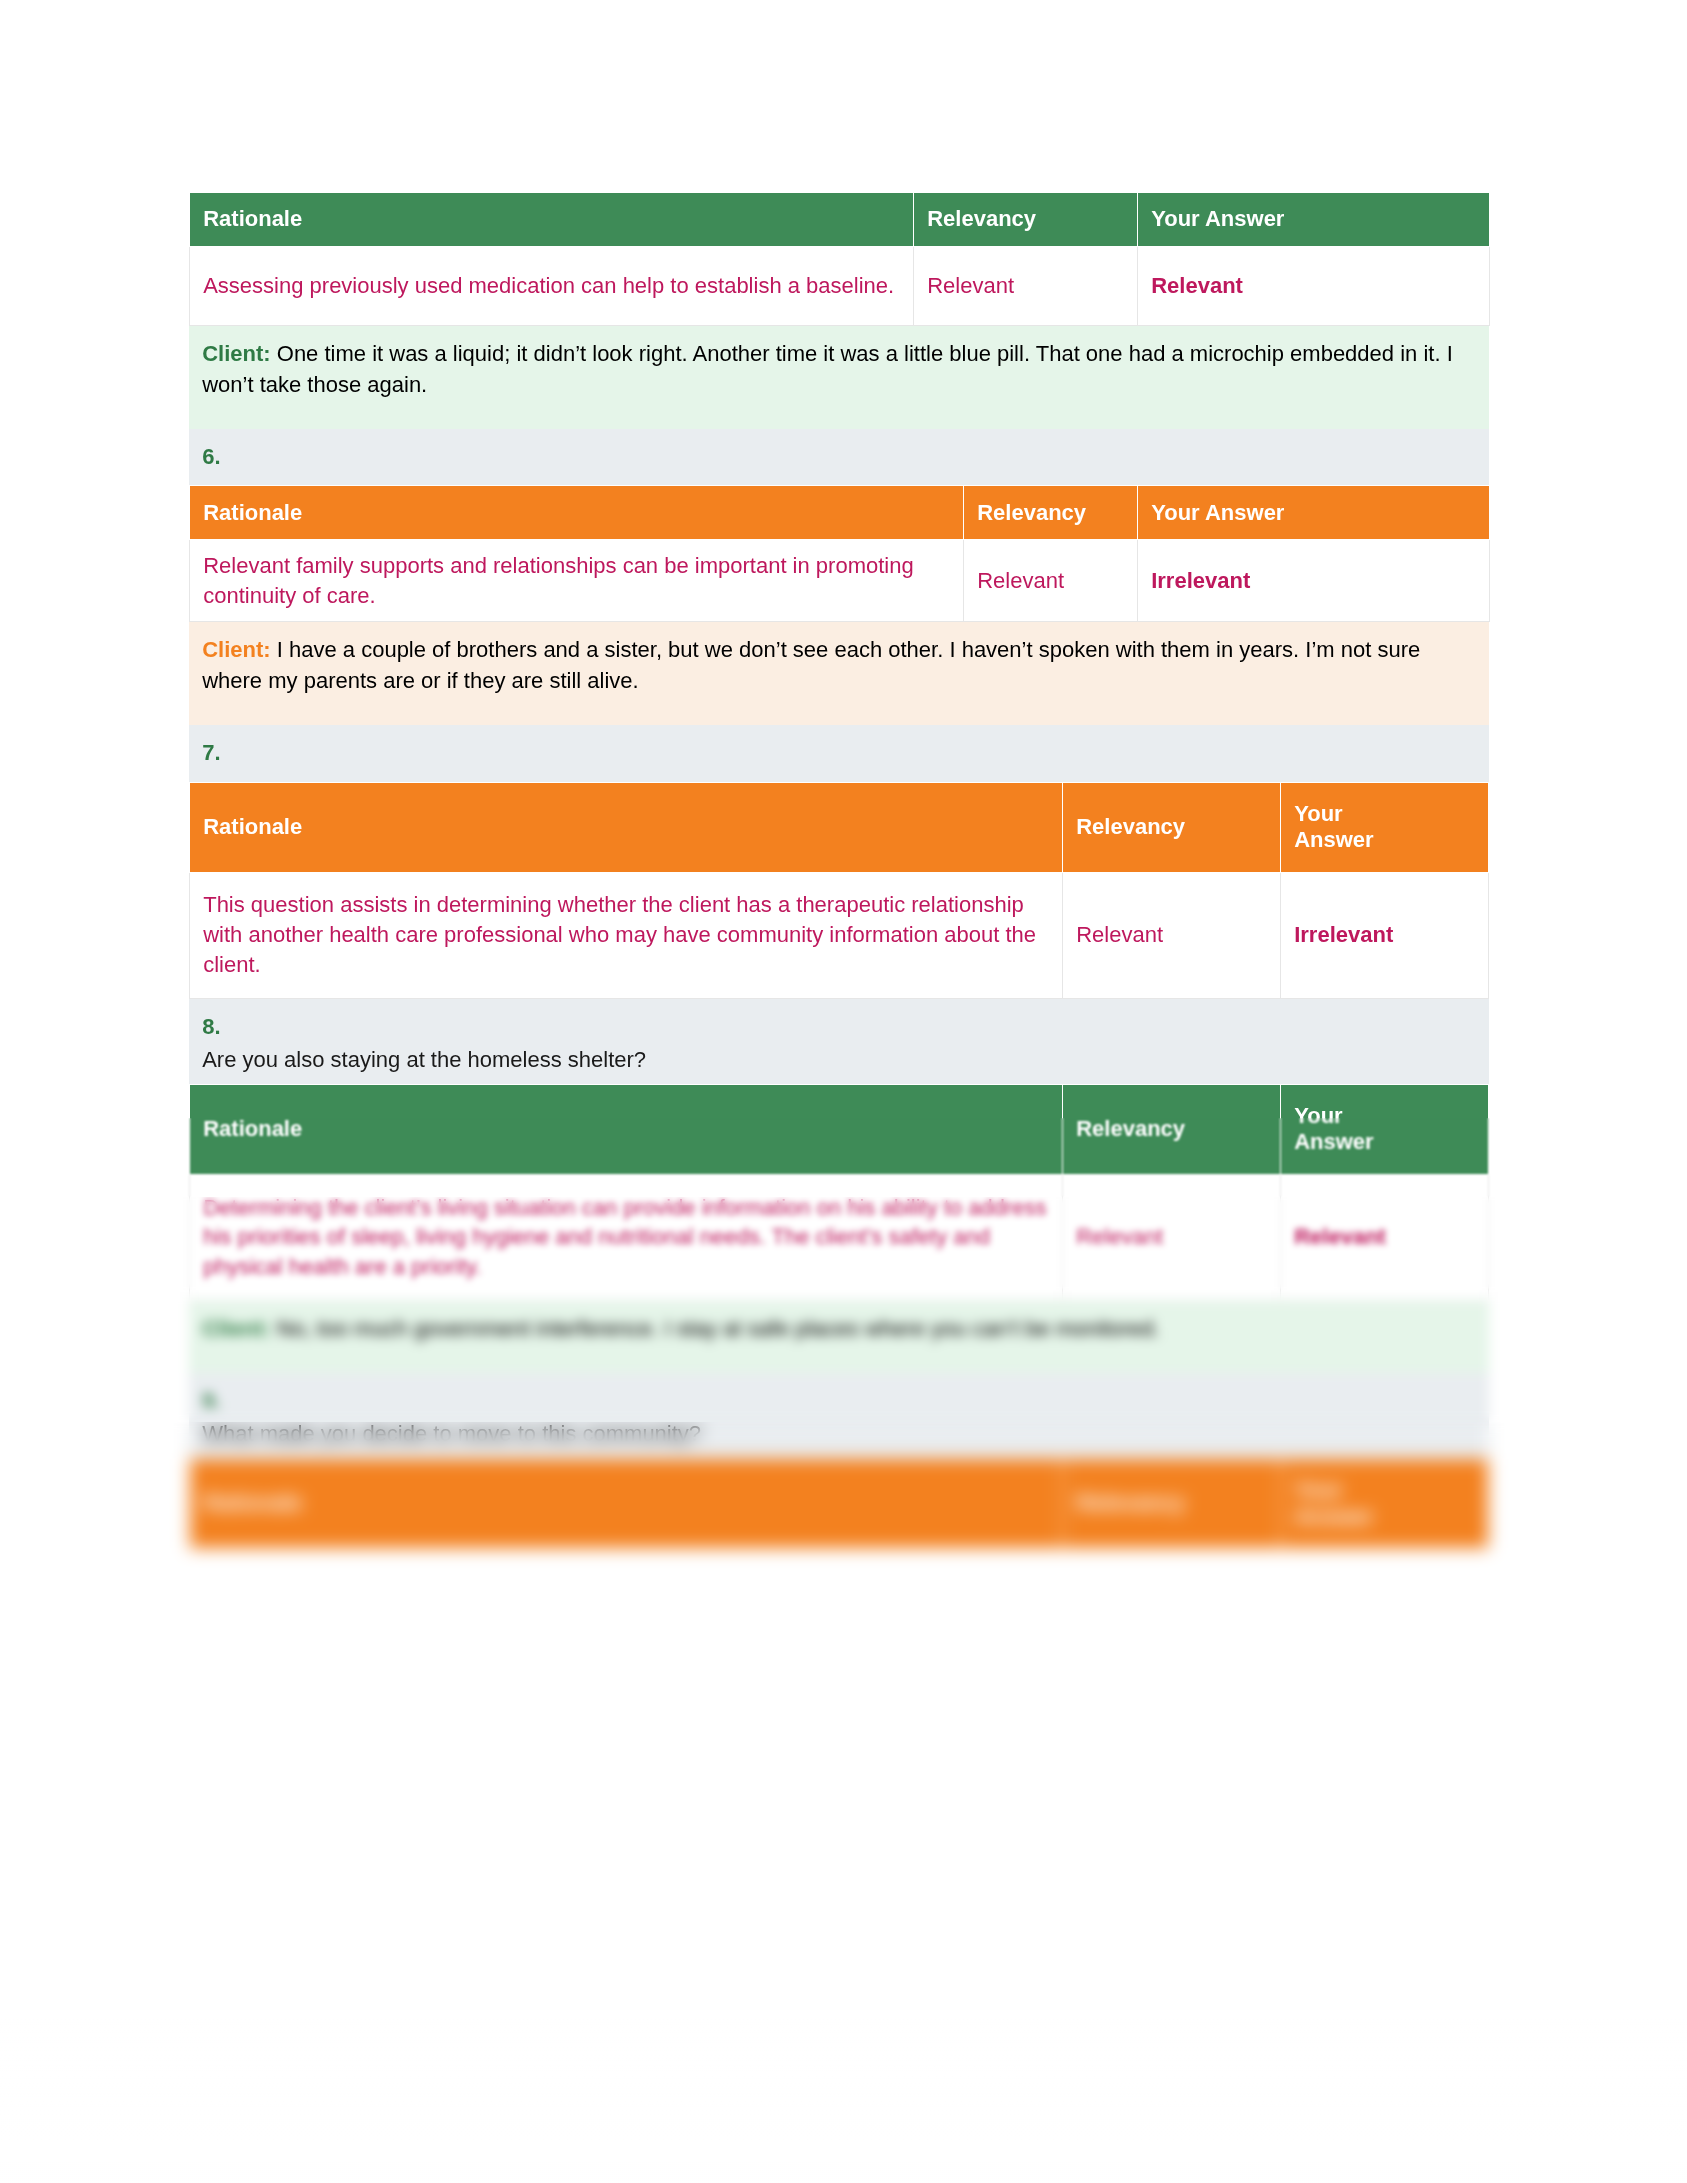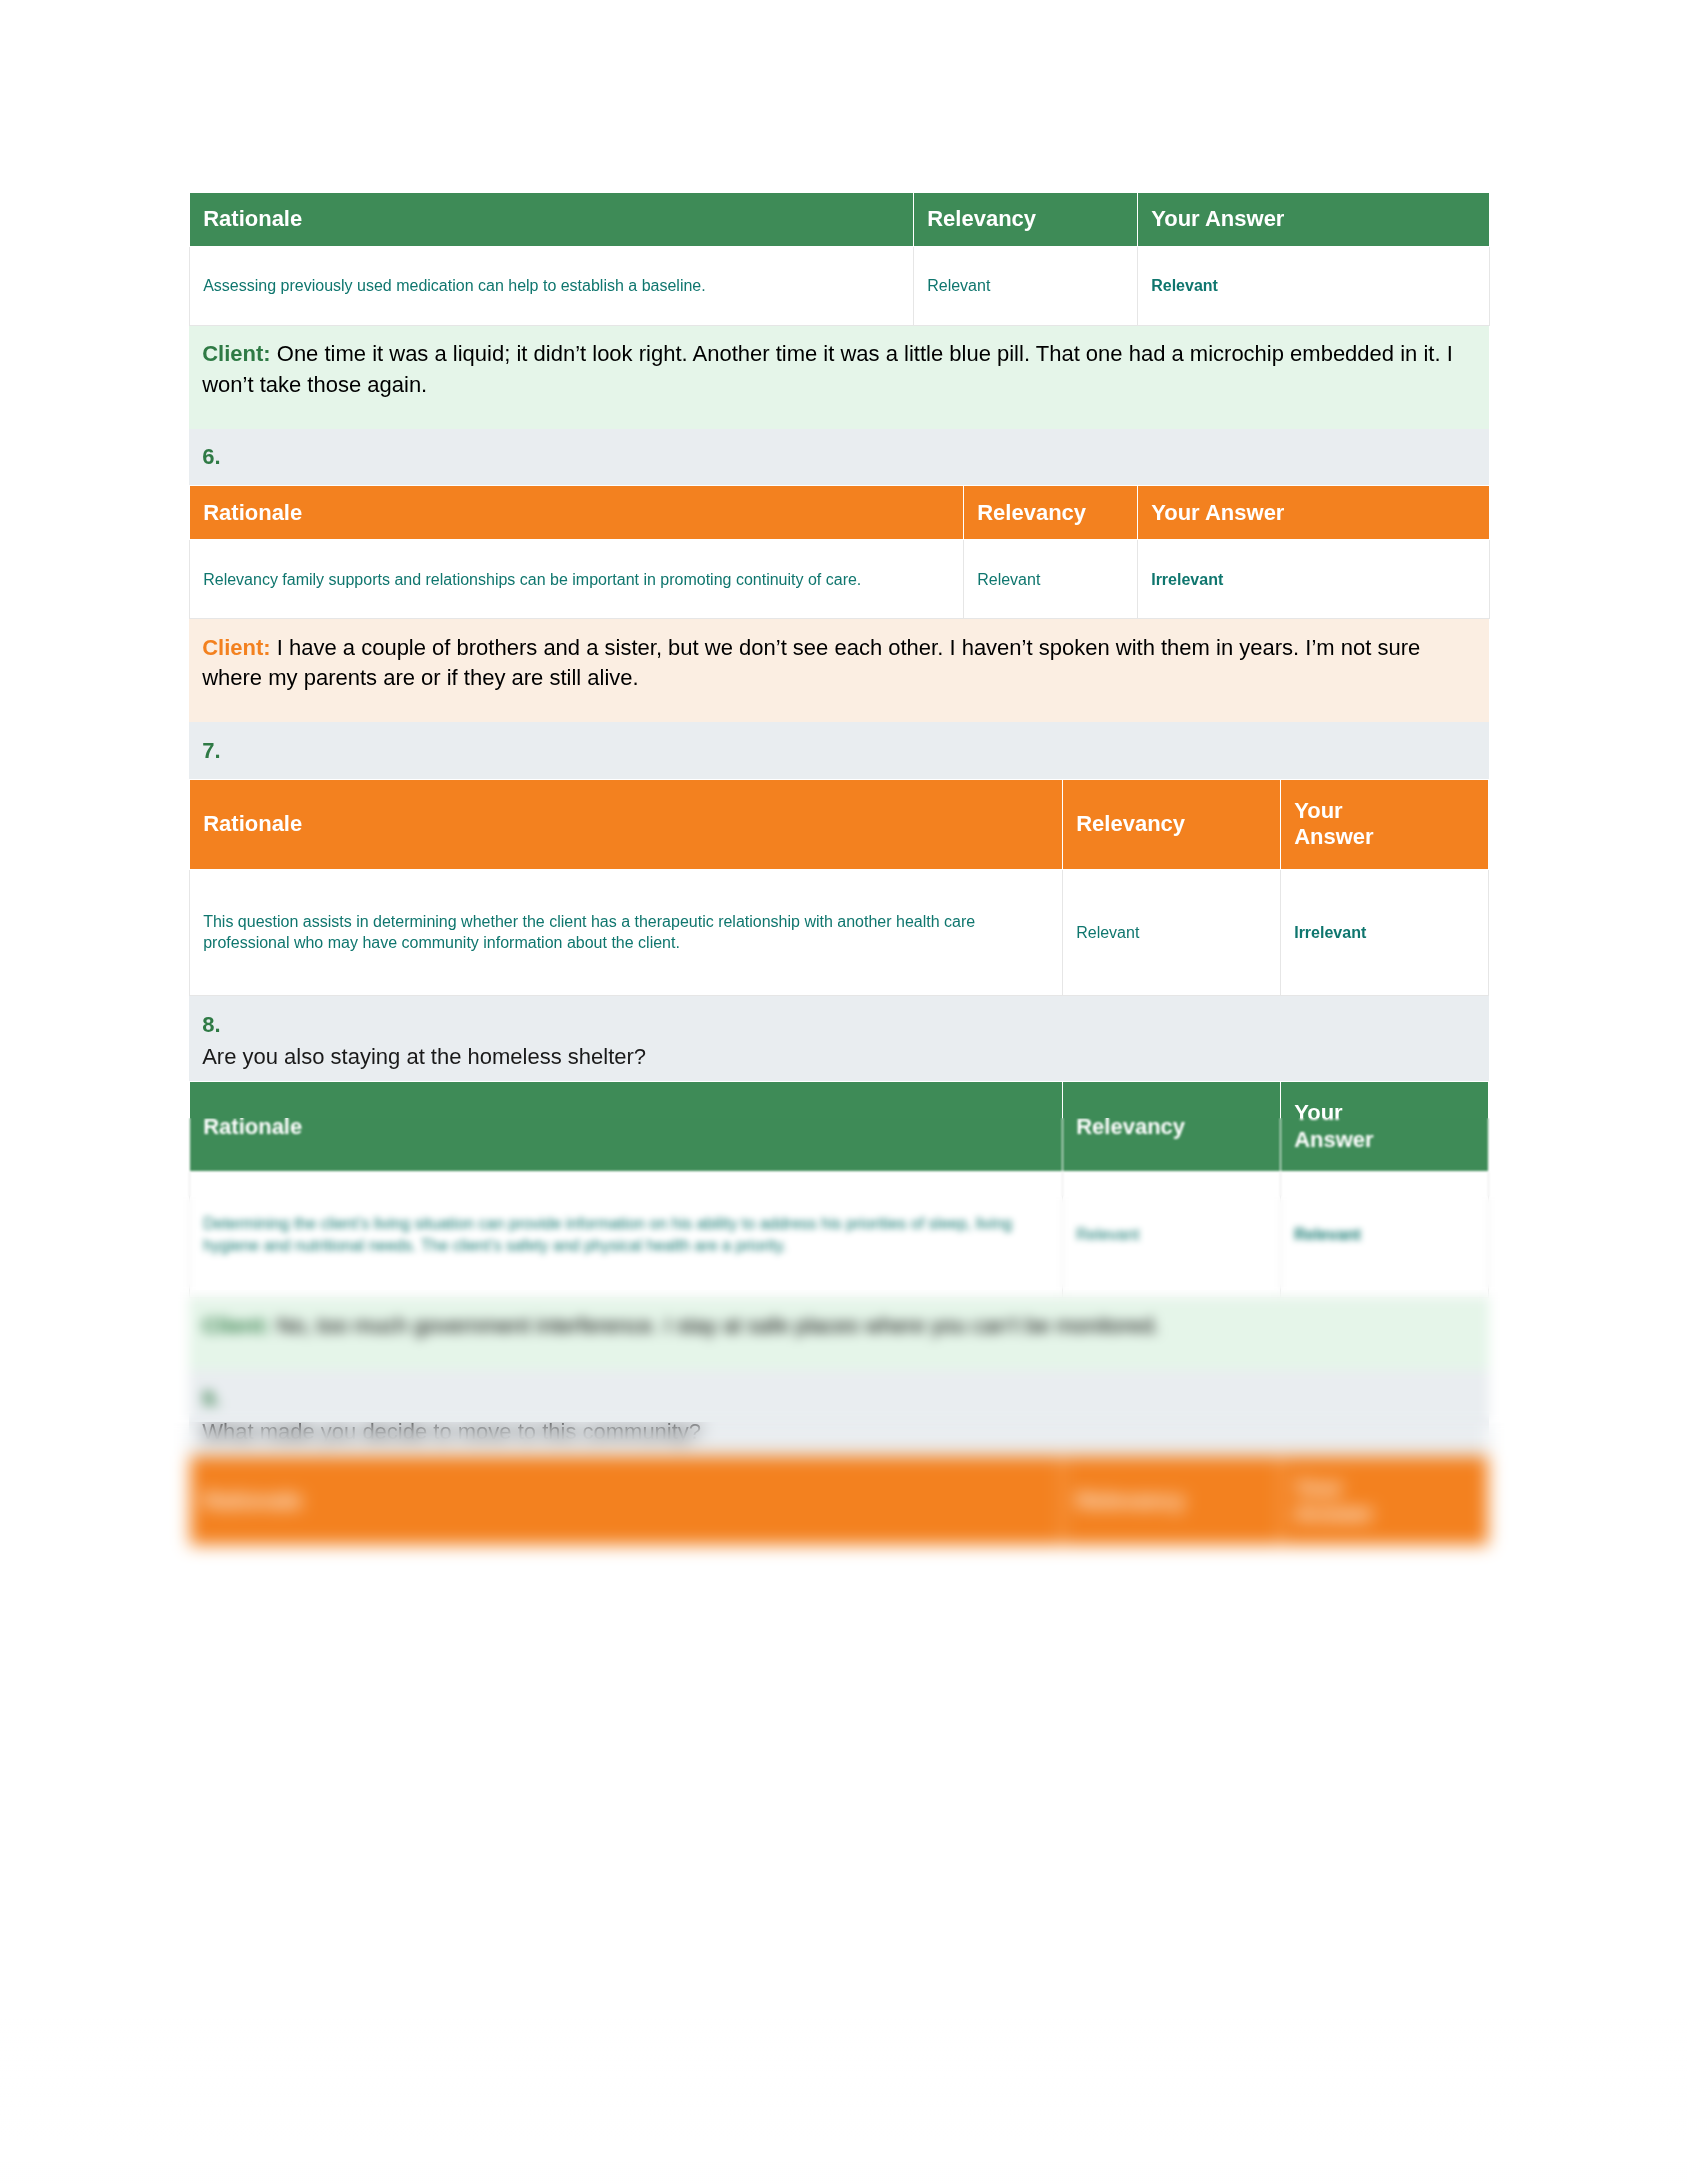--- a/index.html
+++ b/index.html
@@ -71,22 +71,22 @@
     font-size: 22px;
     font-weight: bold;
     text-align: left;
     line-height: 1.2;
     height: 54px;
   }
   .head-green thead th { background: #3e8b57; }
   .head-orange thead th { background: #f3811f; }
 
   .tbl tbody td {
-    font-size: 16px;
-    color: #0f766e;
+    font-size: 22px;
+    color: #be185d;
     line-height: 1.35;
     background: #ffffff;
     border: 1.3px solid #e6e6e6;
   }
   .tbl tbody td.rationale { height: 79px; }
   .ans-green { color: #2f7a45; font-weight: bold; }
   .ans-orange { color: #f3811f; font-weight: bold; margin-top: 16px; }
 
   
   .client {
@@ -176,21 +176,21 @@
         </colgroup>
       <thead>
         <tr>
           <th>Rationale</th>
           <th>Relevancy</th>
           <th>Your Answer</th>
         </tr>
       </thead>
       <tbody>
         <tr>
-          <td class="rationale">Relevancy family supports and relationships can be important in promoting continuity of care.</td>
+          <td class="rationale">Relevant family supports and relationships can be important in promoting continuity of care.</td>
           <td>Relevant</td>
           <td class="ans-orange">Irrelevant</td>
         </tr>
       </tbody>
     </table>
     <div class="client peach">
       <span class="lbl">Client:</span>
       <span>I have a couple of brothers and a sister, but we don’t see each other. I haven’t spoken with them in years. I’m not sure where my parents are or if they are still alive.</span>
     </div>
 

